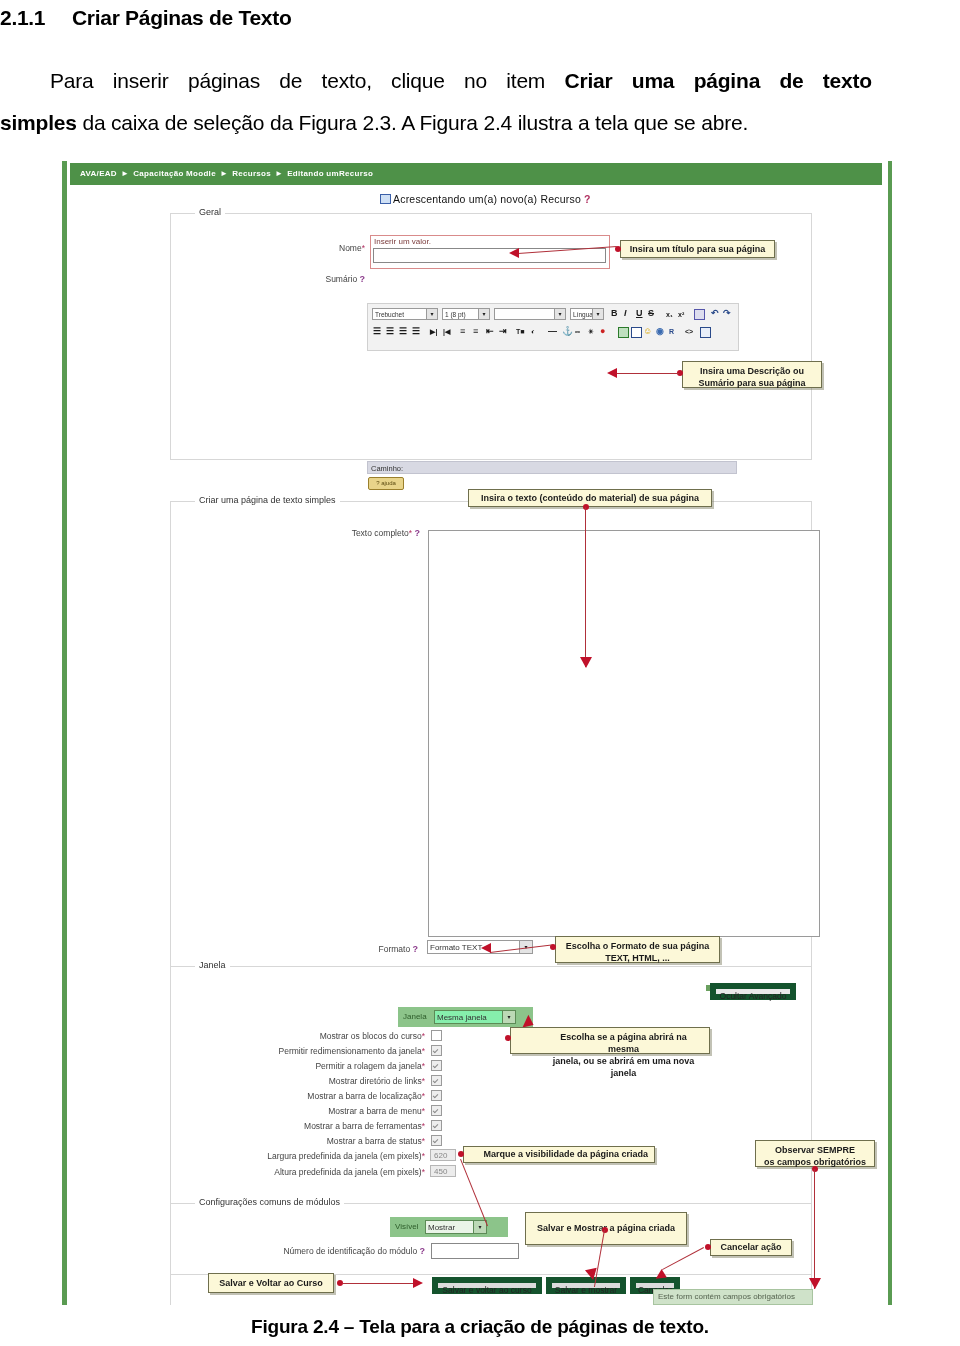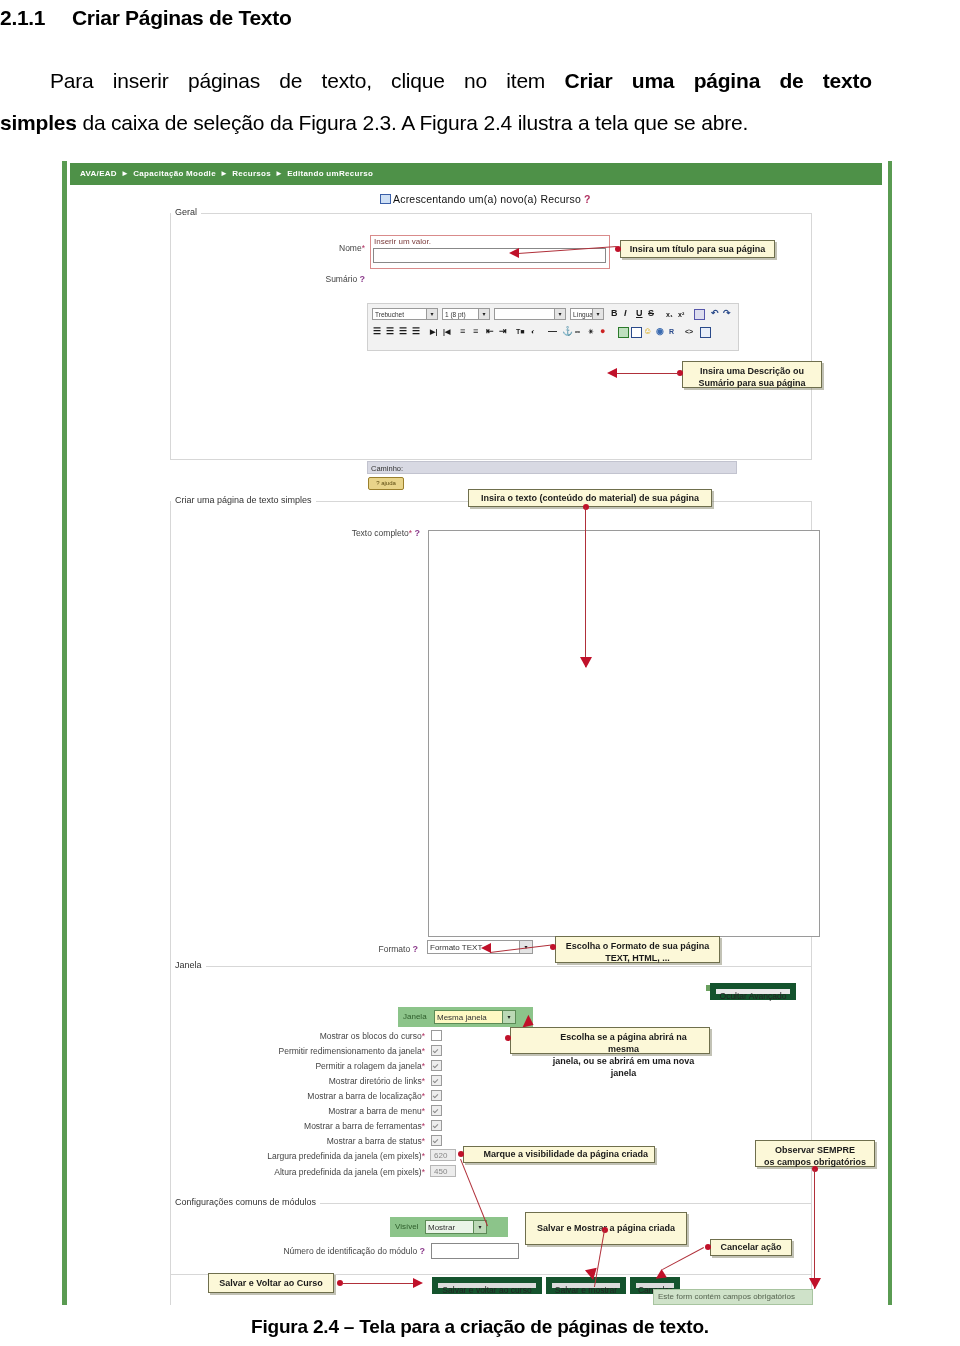--- a/index.html
+++ b/index.html
@@ -50,21 +50,21 @@
   }
   .addres .qm{color:#b03060;font-weight:bold;}
   .ico-doc{
     display:inline-block;width:9px;height:8px;border:1px solid #3a5fa8;
     background:#cfe0f5;vertical-align:-1px;margin-right:2px;position:relative;
   }
 
   
   .fs{position:absolute;border:1px solid #d7d7d7;background:#fff;}
   .fs .lg{
-    position:absolute;top:-7px;left:0;background:#fff;padding:0 4px;
+    position:absolute;top:-7px;left:24px;background:#fff;padding:0 4px;
     font-size:9px;color:#333;white-space:nowrap;
   }
   .fs-geral{left:100px;top:52px;width:640px;height:245px;}
   .fs-crp{left:100px;top:340px;width:640px;height:610px;}
   .fs-janela{left:100px;top:805px;width:640px;height:380px;}
   .fs-conf{left:100px;top:1042px;width:640px;height:70px;}
 
   .lbl{position:absolute;font-size:8.5px;color:#444;text-align:right;white-space:nowrap;}
   .lbl .req{color:#b03060;}
   .lbl .qm{color:#8b3a8b;font-weight:bold;font-size:9px;}
@@ -262,21 +262,21 @@
 
     <div class="fs fs-janela">
       <span class="lg">Janela</span>
     </div>
 
     <div class="btn light" style="left:640px;top:822px;width:86px;">Ocultar Avançado</div>
     <div style="position:absolute;left:636px;top:824px;width:4px;height:6px;background:#6aa05f;"></div>
 
     <div class="ghl" style="left:328px;top:846px;width:135px;height:20px;"></div>
     <div style="position:absolute;left:333px;top:851px;font-size:8px;color:#2d5c2a;">Janela</div>
-    <div class="sel" style="left:364px;top:849px;width:82px;height:14px;line-height:14px;font-size:8px;background:#fef9c3;border-color:#5c8a56;">
+    <div class="sel" style="left:364px;top:849px;width:82px;height:14px;line-height:14px;font-size:8px;background:#86efac;border-color:#5c8a56;">
       <span>Mesma janela</span>
       <span class="arw" style="width:12px;height:12px;line-height:12px;background:#bcd9b6;border-color:#5c8a56;">▾</span>
     </div>
     <div class="cursor" style="left:455px;top:855px;"></div>
 
     <div class="lbl" style="left:140px;top:870px;width:215px;"><span>Mostrar os blocos do curso</span><span class="req">*</span></div>
     <div class="ck" style="left:361px;top:869px;"></div>
 
     <div class="lbl" style="left:140px;top:885px;width:215px;"><span>Permitir redimensionamento da janela</span><span class="req">*</span></div>
     <div class="ck on" style="left:361px;top:884px;"></div>

